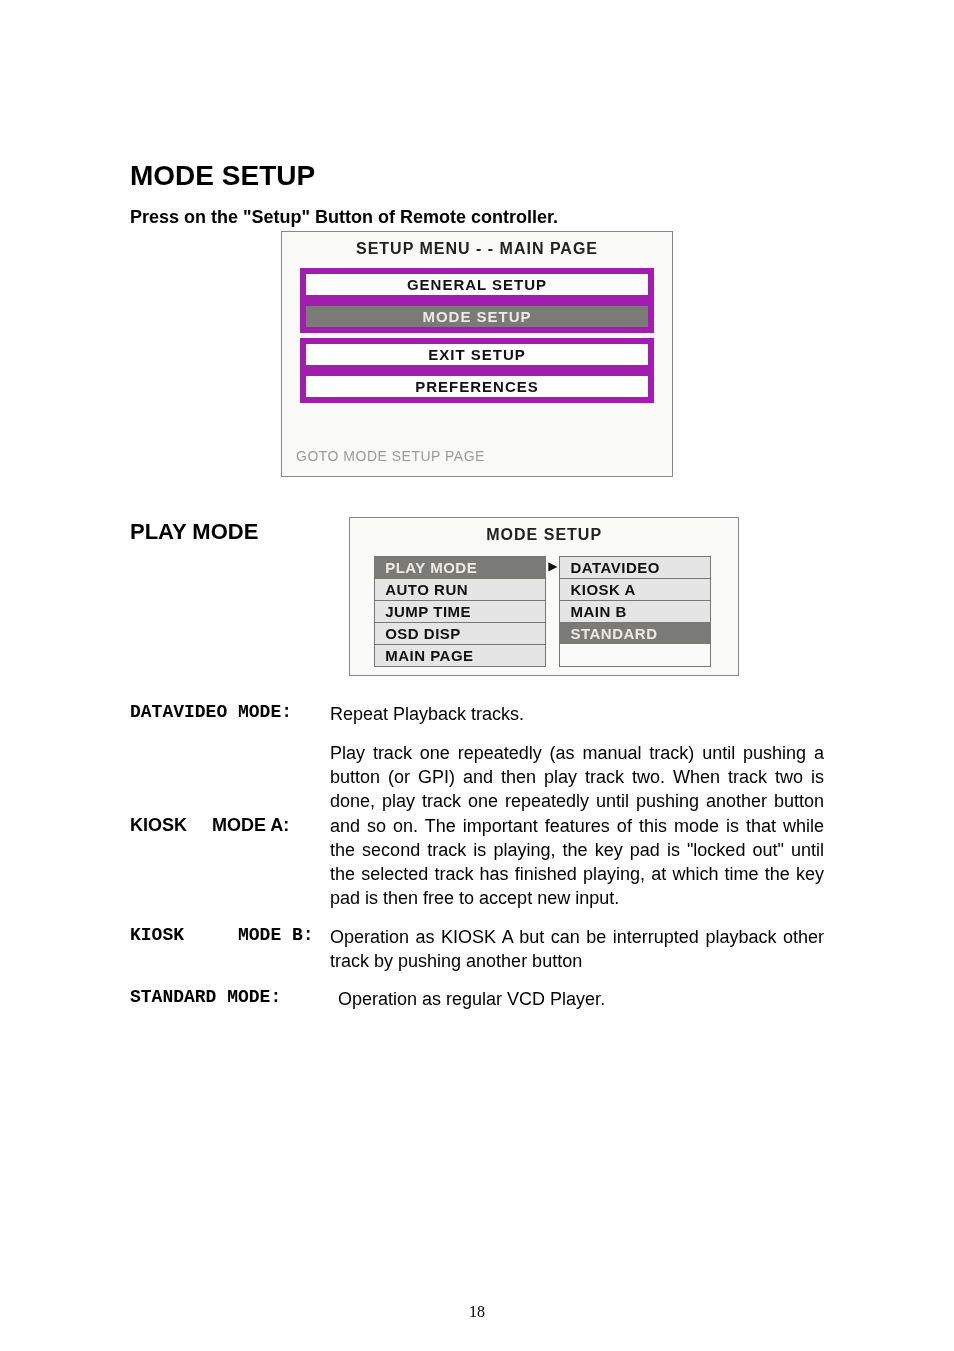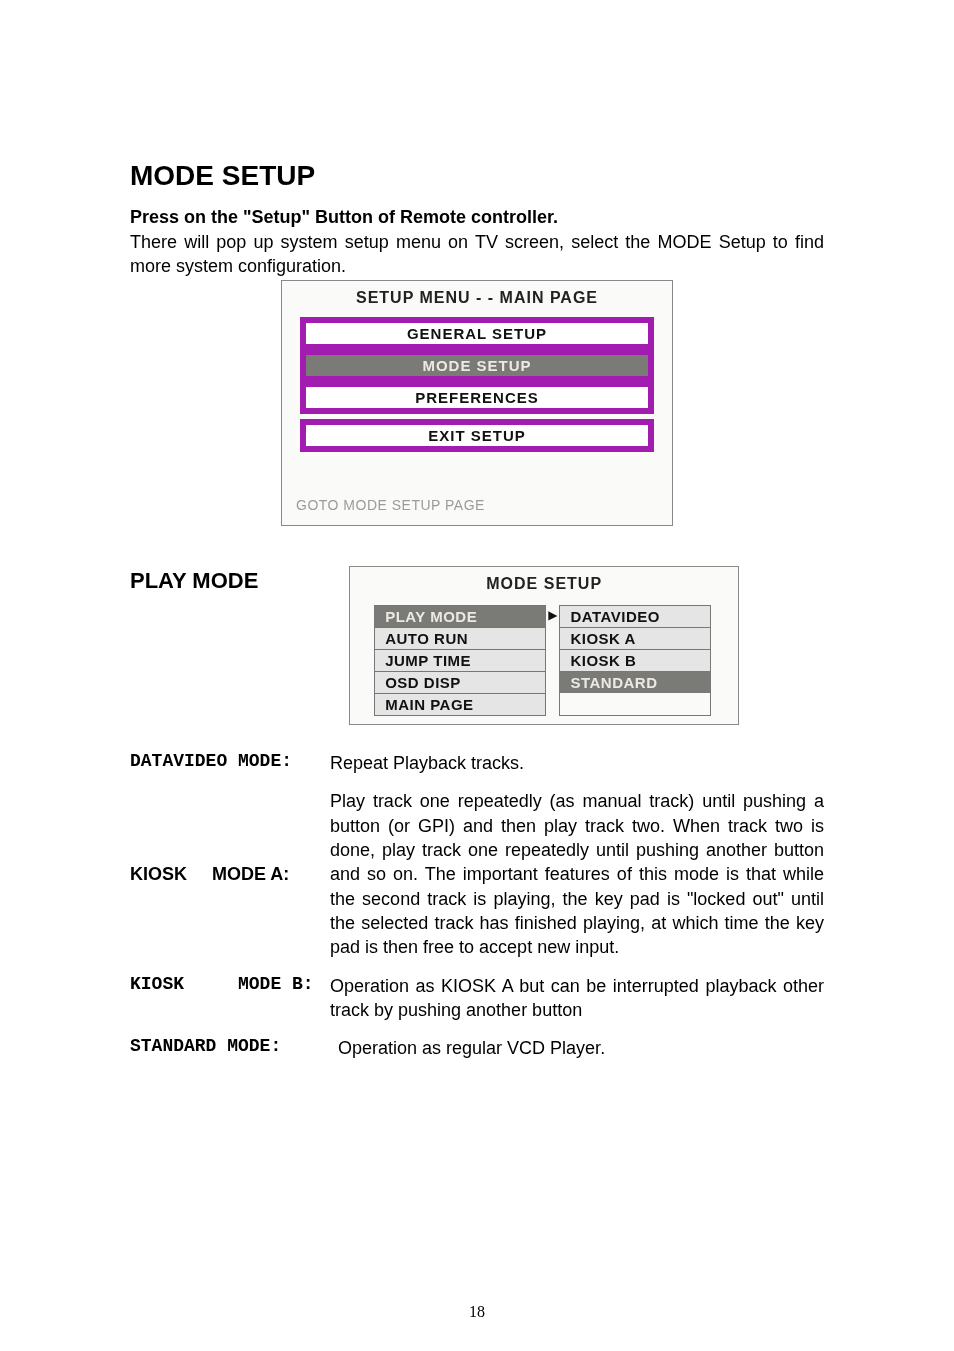--- a/index.html
+++ b/index.html
@@ -162,29 +162,28 @@
   }
 </style>
 </head>
 <body>
 
 <div class="page">
 
   <h1 class="h1">MODE   SETUP</h1>
 
   <p class="body-text bold">Press on the "Setup" Button of Remote controller.</p>
-  <p class="body-text">There will pop up system setup menu on TV screen, select the MODE Setup to find more system configuration.</p>
 
   <div class="screenshot">
     <div class="ss-title">SETUP MENU  - -  MAIN PAGE</div>
     <div class="ss-box">
       <div class="ss-row">GENERAL SETUP</div>
       <div class="ss-row hl">MODE SETUP</div>
+      <div class="ss-row sep">EXIT SETUP</div>
       <div class="ss-row">PREFERENCES</div>
-      <div class="ss-row sep">EXIT SETUP</div>
     </div>
     <div class="ss-hint">GOTO MODE SETUP PAGE</div>
   </div>
 
   <div class="section-head-row">
     <div class="section-head">PLAY MODE</div>
     <div style="flex:1">
       <div class="ss2">
         <div class="ss-title">MODE SETUP</div>
         <div class="ss2-body">
@@ -192,21 +191,21 @@
             <div class="ss2-cell hl">PLAY MODE</div>
             <div class="ss2-cell">AUTO RUN</div>
             <div class="ss2-cell">JUMP TIME</div>
             <div class="ss2-cell">OSD DISP</div>
             <div class="ss2-cell">MAIN PAGE</div>
           </div>
           <div class="ss2-arrow">▶</div>
           <div class="ss2-right">
             <div class="ss2-cell">DATAVIDEO</div>
             <div class="ss2-cell">KIOSK A</div>
-            <div class="ss2-cell">KIOSK B</div>
+            <div class="ss2-cell">MAIN B</div>
             <div class="ss2-cell hl">STANDARD</div>
           </div>
         </div>
       </div>
     </div>
   </div>
 
   <div class="defs">
 
     <div class="def-row">

